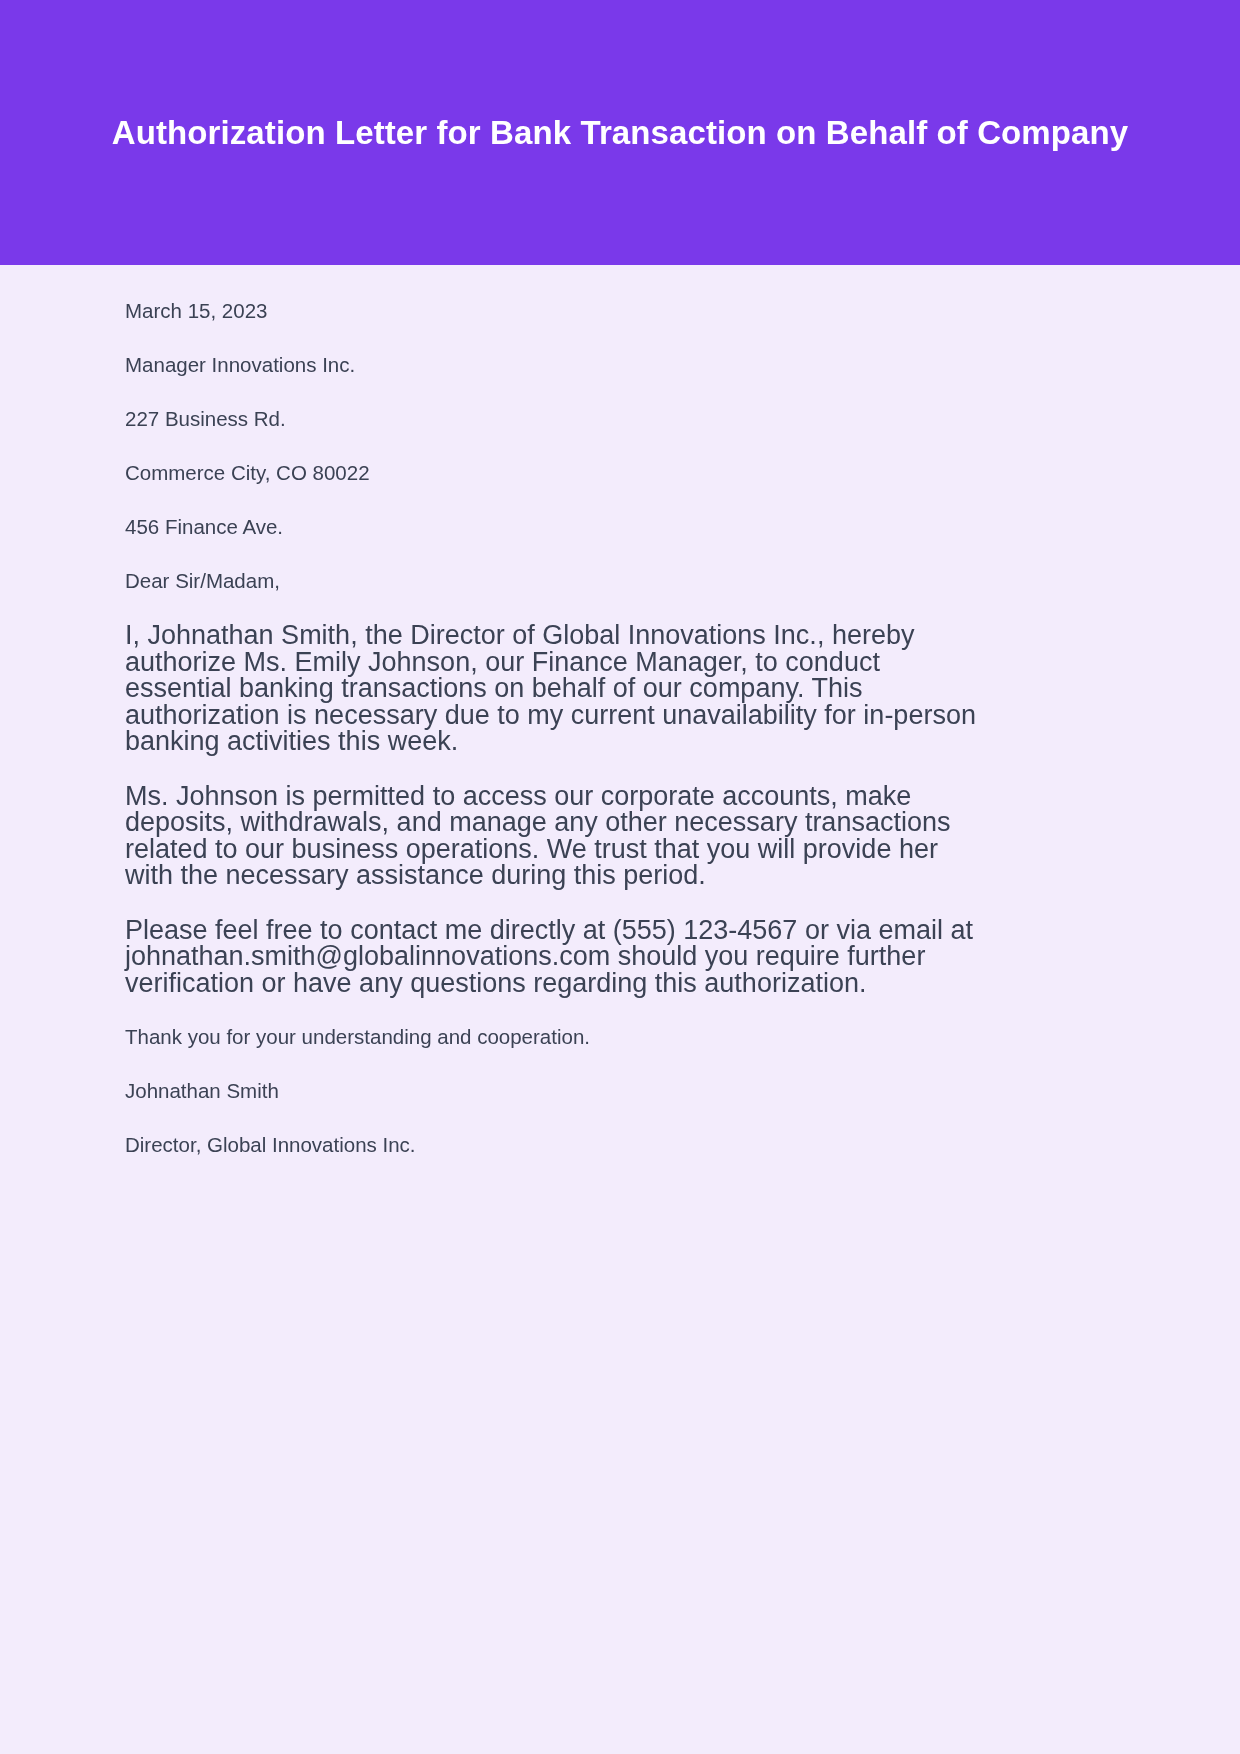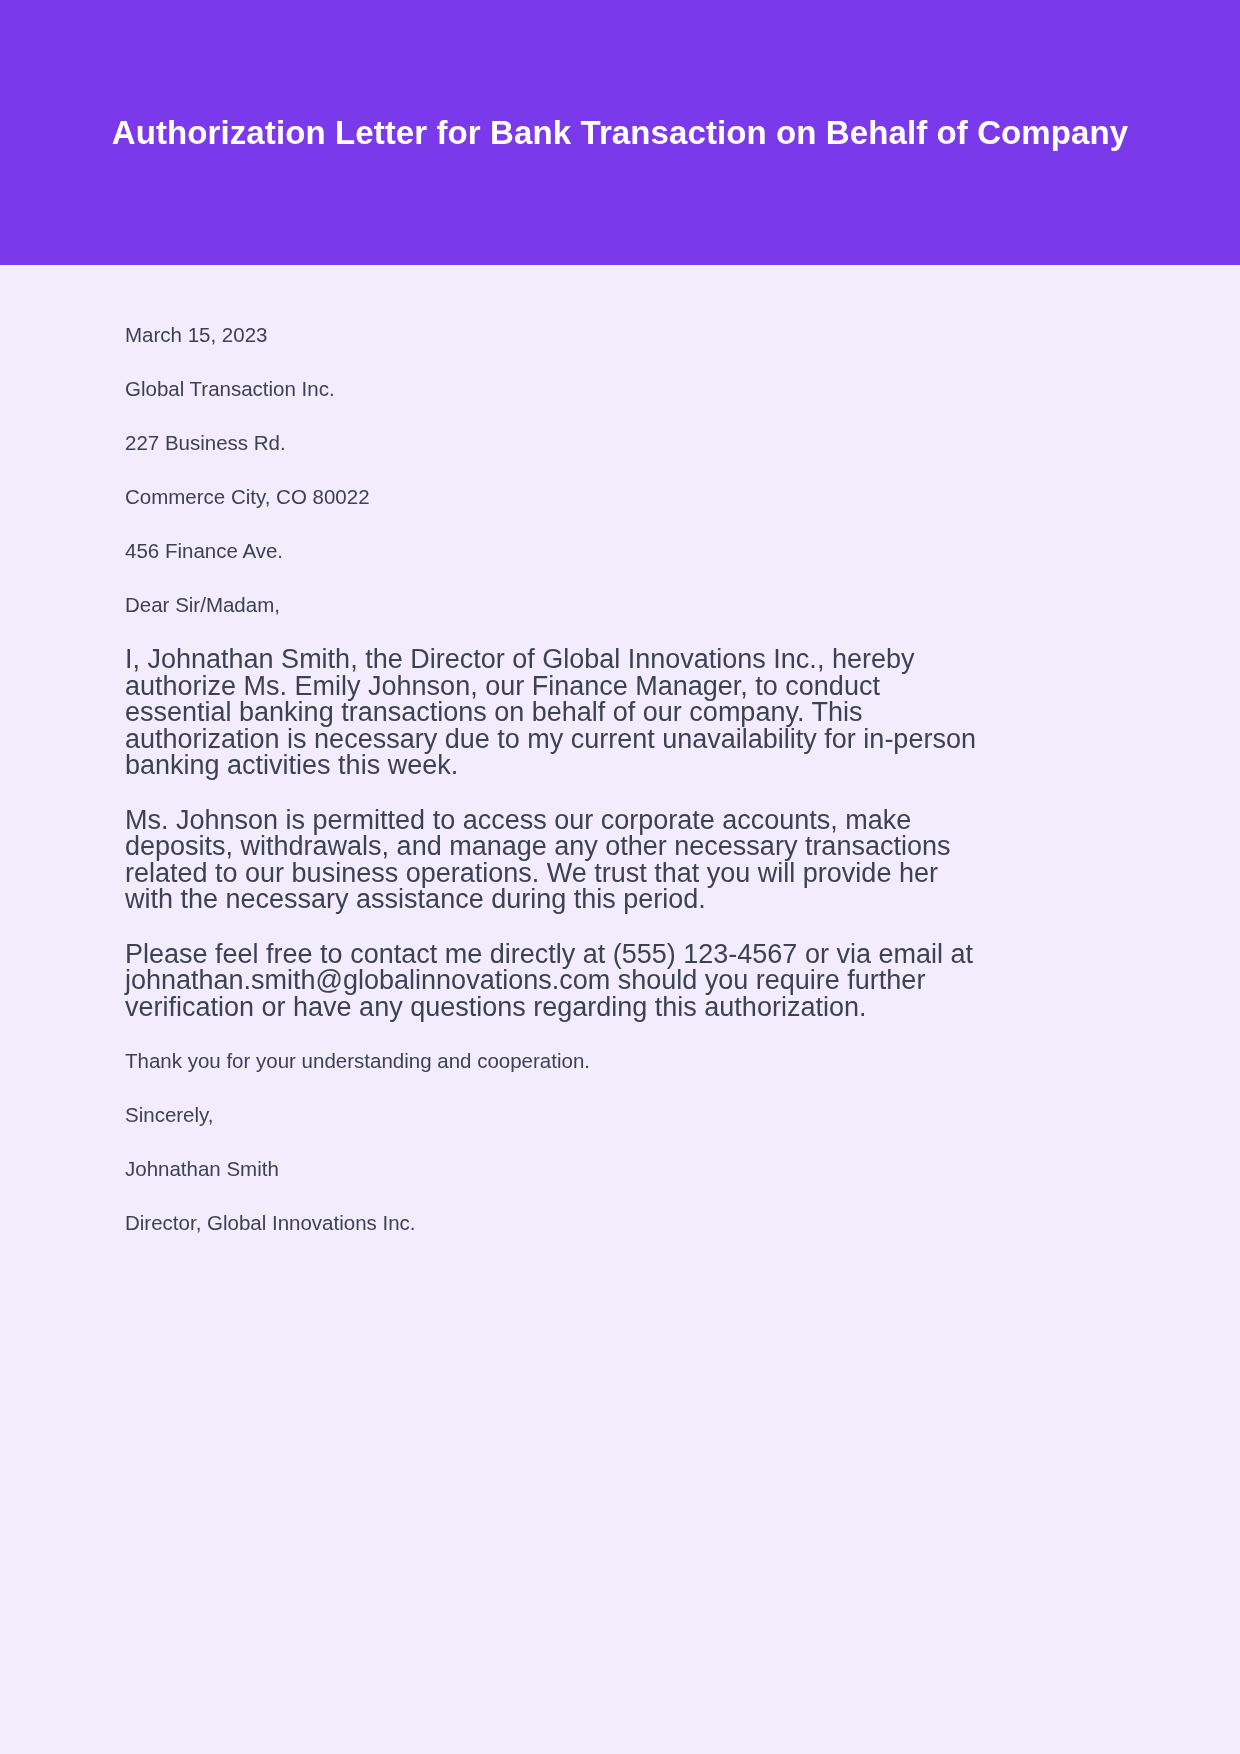--- a/index.html
+++ b/index.html
@@ -42,21 +42,20 @@
     text-align: center;
     line-height: 1.2;
     margin: 0;
     padding: 0 40px;
   }
 
   .letter-body {
     flex: 1 1 auto;
     padding: 8px 125px 0 125px;
     box-sizing: border-box;
-    margin-top: 24px;
   }
 
   .letter-line {
     color: #3b4254;
     font-size: 20.5px;
     line-height: 26px;
     margin: 0;
     padding-top: 28px;
   }
 
@@ -80,40 +79,39 @@
 <div class="page">
 
   <div class="header-band">
     <h1 class="header-title">Authorization Letter for Bank Transaction on Behalf of Company</h1>
   </div>
 
   <div class="letter-body">
 
     <p class="letter-line first">March 15, 2023</p>
 
-    <p class="letter-line">Global Transaction Inc.</p>
+    <p class="letter-line">Manager Innovations Inc.</p>
 
     <p class="letter-line">227 Business Rd.</p>
 
     <p class="letter-line">Commerce City, CO 80022</p>
 
 
     <p class="letter-line">456 Finance Ave.</p>
 
 
     <p class="letter-line">Dear Sir/Madam,</p>
 
     <p class="letter-para">I, Johnathan Smith, the Director of Global Innovations Inc., hereby authorize Ms. Emily Johnson, our Finance Manager, to conduct essential banking transactions on behalf of our company. This authorization is necessary due to my current unavailability for in-person banking activities this week.</p>
 
     <p class="letter-para">Ms. Johnson is permitted to access our corporate accounts, make deposits, withdrawals, and manage any other necessary transactions related to our business operations. We trust that you will provide her with the necessary assistance during this period.</p>
 
     <p class="letter-para">Please feel free to contact me directly at (555) 123-4567 or via email at johnathan.smith@globalinnovations.com should you require further verification or have any questions regarding this authorization.</p>
 
     <p class="letter-line">Thank you for your understanding and cooperation.</p>
 
-    <p class="letter-line">Sincerely,</p>
 
     <p class="letter-line">Johnathan Smith</p>
 
     <p class="letter-line">Director, Global Innovations Inc.</p>
 
   </div>
 </div>
 
 </body></html>

